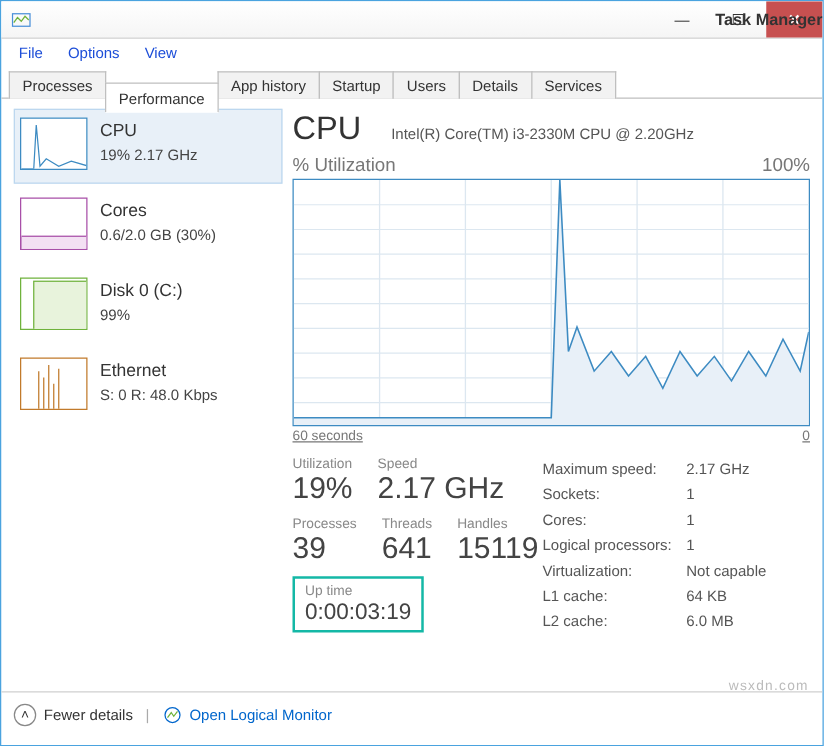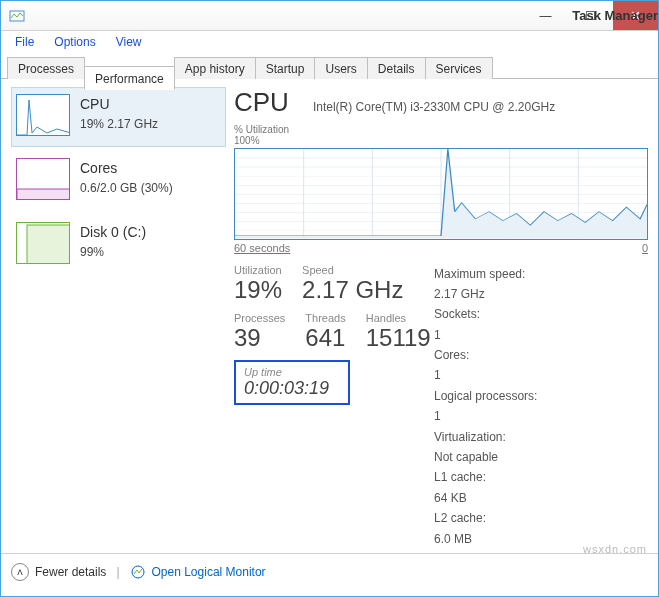--- a/index.html
+++ b/index.html
@@ -19,32 +19,32 @@
 .sidebar { width: 215px; }
 .side-item { display: flex; align-items: flex-start; padding: 6px 4px 10px; border: 1px solid transparent; margin-bottom: 4px; }
 .side-item.selected { background: #e8f0f8; border: 1px solid #bcd7ef; }
 .side-thumb { width: 54px; height: 42px; border: 1px solid #999; background: #fff; margin-right: 10px; flex-shrink: 0; position: relative; overflow: hidden; }
 .side-text { font-size: 12px; color: #444; line-height: 1.5; }
 .side-title { font-size: 14px; color: #333; }
 .main { flex: 1; padding-left: 8px; display: flex; flex-direction: column; }
 .main-header { display: flex; align-items: baseline; margin-bottom: 6px; }
 .main-title { font-size: 26px; font-weight: 300; color: #333; margin-right: 24px; }
 .main-subtitle { font-size: 12px; color: #555; }
-.chart-caption { display: flex; justify-content: space-between; font-size: 10px; color: #777; margin-bottom: 2px; flex-direction: column; }
+.chart-caption { display: flex; justify-content: space-between; font-size: 15px; color: #777; margin-bottom: 2px; }
 .chart { border: 1px solid #3d8bc2; height: 198px; width: 100%; background: #fff; }
 .chart-lower { display: flex; justify-content: space-between; font-size: 11px; color: #777; margin-top: 2px; margin-bottom: 10px; text-decoration: underline; }
 .stats { display: flex; }
 .stats-left { width: 200px; }
 .stats-right { flex: 1; font-size: 12px; color: #555; }
 .stat-row { display: flex; margin-bottom: 8px; }
 .stat-block { margin-right: 20px; }
 .stat-label { font-size: 11px; color: #888; }
 .stat-value { font-size: 24px; color: #444; font-weight: 400; }
-.uptime-box { border: 2px solid #1d4ed8; padding: 4px 8px; width: 116px; margin-top: 4px; font-style: italic; }
-.kv { display: flex; font-size: 12px; color: #555; line-height: 1.7; flex-direction: column; }
+.uptime-box { border: 2px solid #14b8a6; padding: 4px 8px; width: 105px; margin-top: 4px; }
+.kv { display: flex; font-size: 12px; color: #555; line-height: 1.7; }
 .kv-label { width: 115px; }
 .footer { height: 36px; border-top: 1px solid #d0d0d0; display: flex; align-items: center; padding: 0 10px; font-size: 12px; color: #333; }
 .footer .circle-icon { width: 18px; height: 18px; border: 1px solid #888; border-radius: 50%; display: flex; align-items: center; justify-content: center; margin-right: 6px; font-size: 11px; }
 .footer .link { color: #0066cc; margin-left: 6px; }
 .footer .sep { margin: 0 10px; color: #aaa; }
 .watermark { position: absolute; bottom: 42px; right: 12px; font-size: 11px; color: #bbb; letter-spacing: 1px; }
 </style>
 </head>
 <body>
 
@@ -109,20 +109,37 @@
         <svg viewBox="0 0 54 42" width="54" height="42">
             <rect x="10" y="2" width="44" height="40" fill="#e8f3dc" stroke="#6fb23c"></rect>
           </svg>
       </div>
       <div class="side-text">
         <div class="side-title">Disk 0 (C:)</div>
         <div>99%</div>
       </div>
     </div>
 
+    <div class="side-item">
+      <div class="side-thumb" style="border-color:#c17a2b">
+        <svg viewBox="0 0 54 42" width="54" height="42">
+            <g stroke="#c17a2b" stroke-width="1">
+              <line x1="14" y1="42" x2="14" y2="10"></line>
+              <line x1="18" y1="42" x2="18" y2="15"></line>
+              <line x1="22" y1="42" x2="22" y2="5"></line>
+              <line x1="26" y1="42" x2="26" y2="20"></line>
+              <line x1="30" y1="42" x2="30" y2="8"></line>
+            </g>
+          </svg>
+      </div>
+      <div class="side-text">
+        <div class="side-title">Ethernet</div>
+        <div>S: 0 R: 48.0 Kbps</div>
+      </div>
+    </div>
   </div>
 
   <div class="main">
     <div class="main-header">
       <div class="main-title">CPU</div>
       <div class="main-subtitle">Intel(R) Core(TM) i3-2330M CPU @ 2.20GHz</div>
     </div>
     <div class="chart-caption">
       <span>% Utilization</span>
       <span>100%</span>

